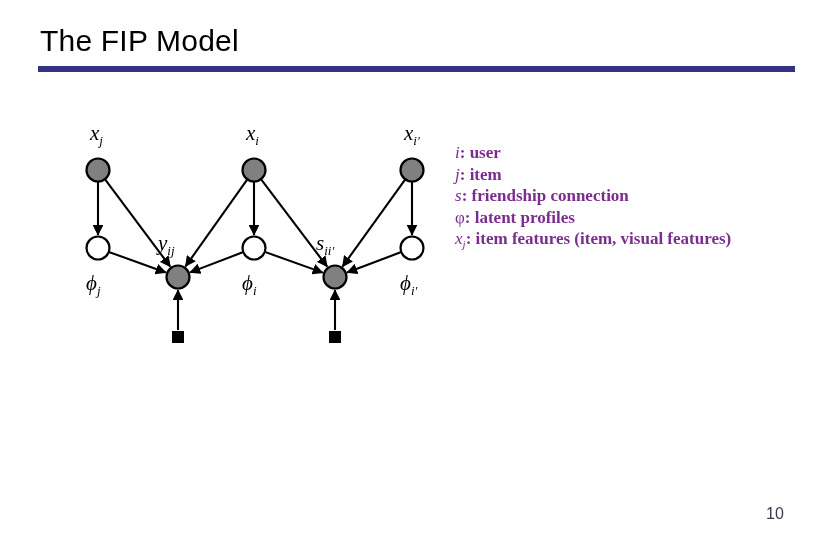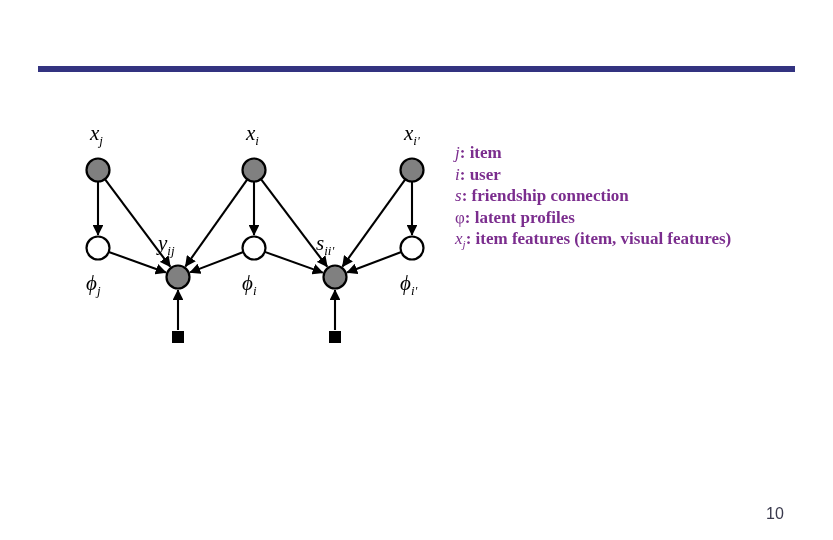--- a/index.html
+++ b/index.html
@@ -93,20 +93,21 @@
     font-size: 16px;
     color: #3a3a4d;
     text-align: right;
   }
 </style>
 </head>
 <body>
 
 <div id="slide">
 
+  <div id="slide-title">The FIP Model</div>
   <div id="title-rule"></div>
 
   <div id="diagram">
     <svg width="430" height="250" viewBox="0 0 430 250" xmlns="http://www.w3.org/2000/svg">
       <defs>
         <marker id="arrow" viewBox="0 0 10 10" refX="9.2" refY="5" markerWidth="5.2" markerHeight="5.2" orient="auto-start-reverse">
           <path d="M 0 0 L 10 5 L 0 10 z" fill="#000000"></path>
         </marker>
       </defs>
 
@@ -147,22 +148,22 @@
           <text x="56" y="180" class="nodelabel" font-size="21" font-style="italic"><tspan>ϕ</tspan><tspan font-size="13" dy="5">j</tspan></text>
           <text x="212" y="180" class="nodelabel" font-size="21" font-style="italic"><tspan>ϕ</tspan><tspan font-size="13" dy="5">i</tspan></text>
           <text x="370" y="180" class="nodelabel" font-size="21" font-style="italic"><tspan>ϕ</tspan><tspan font-size="13" dy="5">i'</tspan></text>
           <text x="128" y="140" class="nodelabel" font-size="21" font-style="italic"><tspan>y</tspan><tspan font-size="13" dy="5">ij</tspan></text>
           <text x="286" y="140" class="nodelabel" font-size="21" font-style="italic"><tspan>s</tspan><tspan font-size="13" dy="5">ii'</tspan></text>
         </g>
     </svg>
   </div>
 
   <div id="legend">
+      <div class="legend-line"><span class="sym">i</span><span class="desc">: user</span></div>
       <div class="legend-line"><span class="sym">j</span><span class="desc">: item</span></div>
-      <div class="legend-line"><span class="sym">i</span><span class="desc">: user</span></div>
       <div class="legend-line"><span class="sym">s</span><span class="desc">: friendship connection</span></div>
       <div class="legend-line"><span class="sym greek">φ</span><span class="desc">: latent profiles</span></div>
       <div class="legend-line"><span class="sym">x<sub>j</sub></span><span class="desc">: item features (item, visual features)</span></div>
     </div>
 
   <div id="page-number">10</div>
 
 </div>
 
 </body></html>

